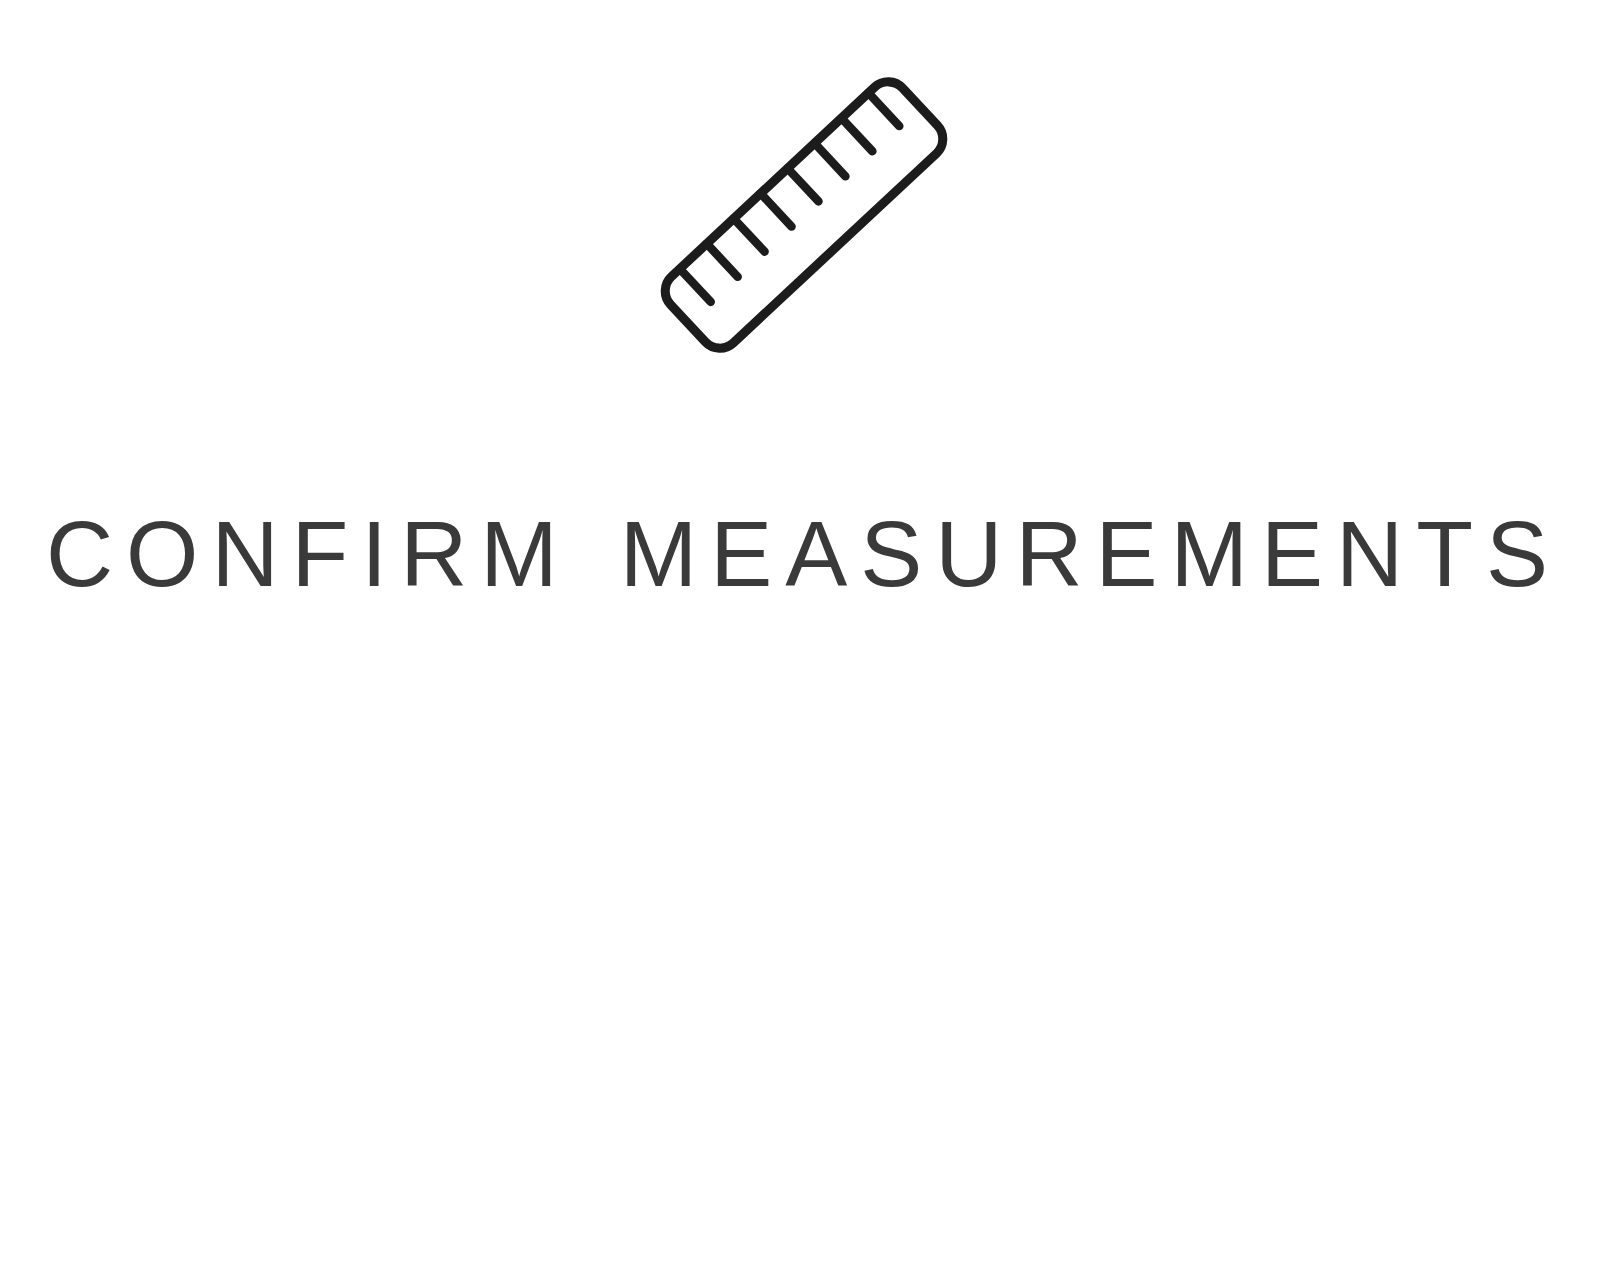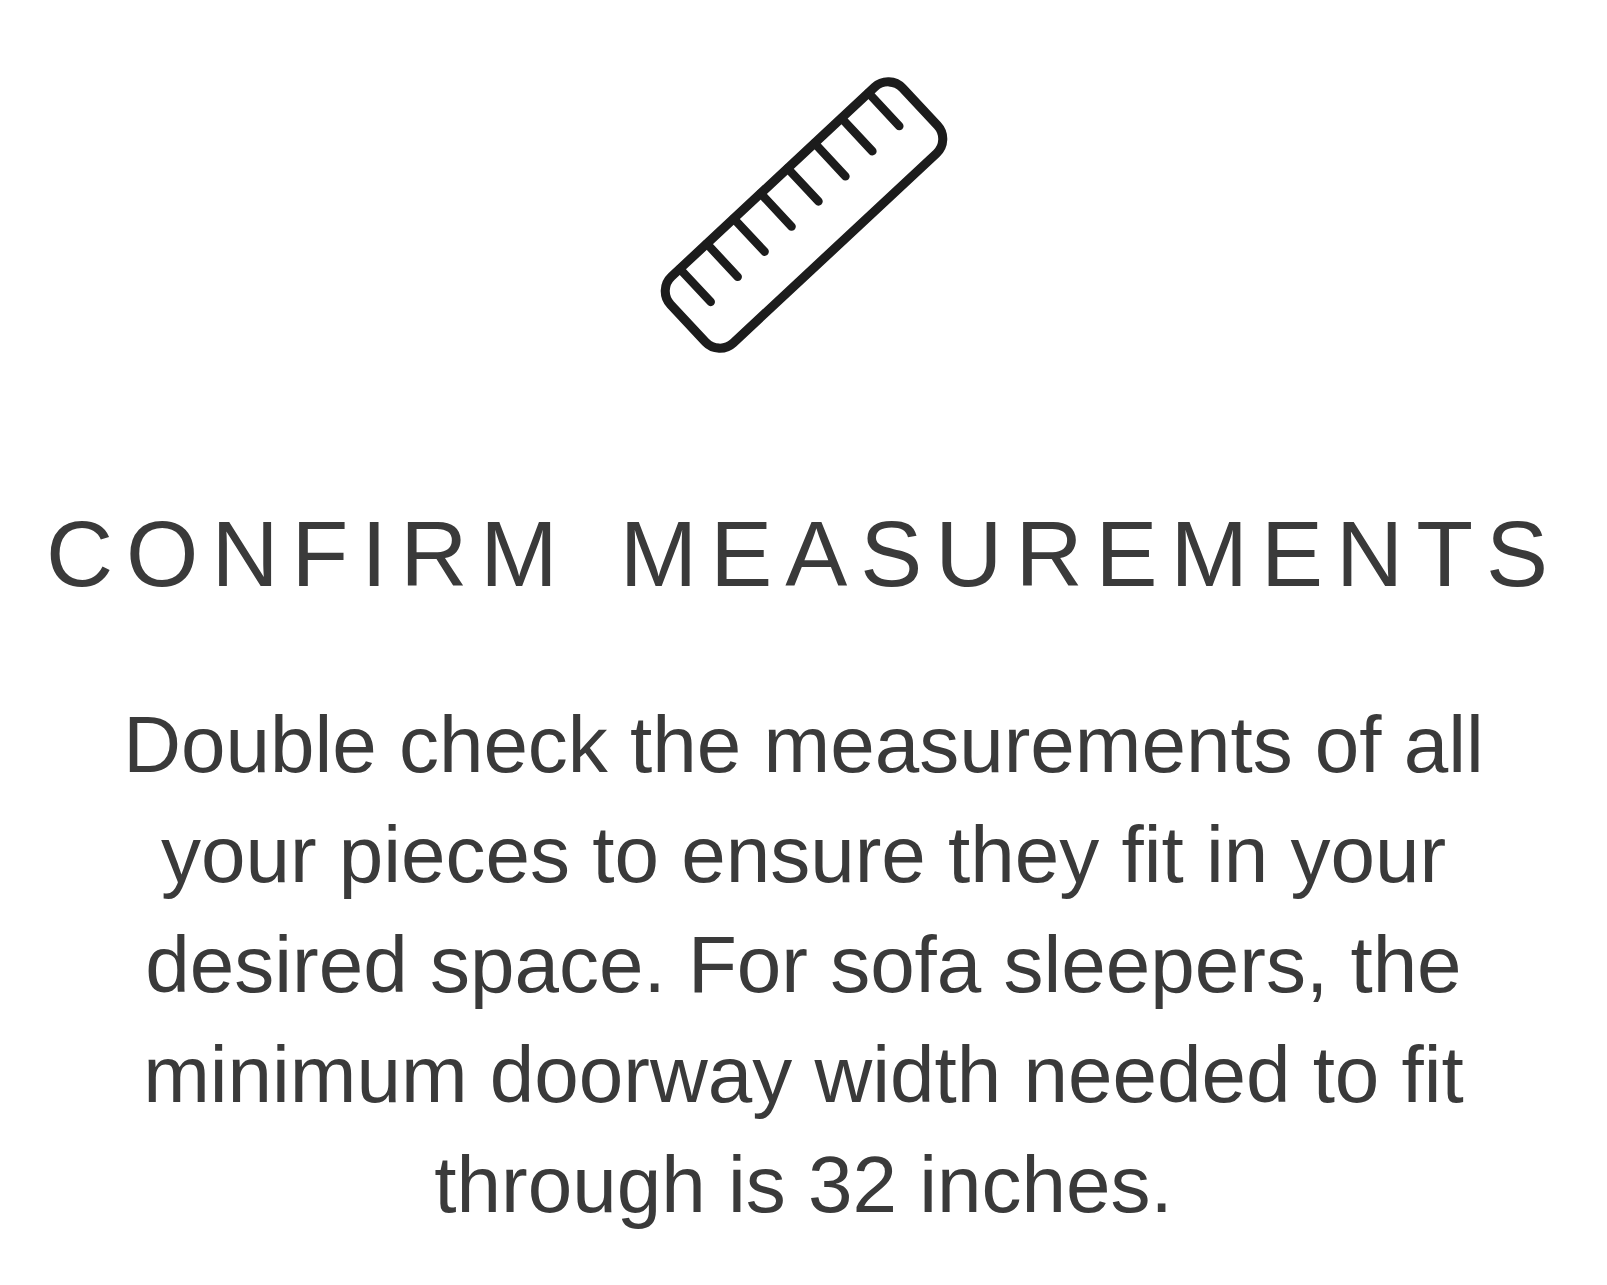--- a/index.html
+++ b/index.html
@@ -71,19 +71,14 @@
           <line x1="80" y1="44" x2="80" y2="60"></line>
           <line x1="93" y1="44" x2="93" y2="60"></line>
           <line x1="106" y1="44" x2="106" y2="60"></line>
         </g>
       </g>
     </svg>
   </div>
 
   <h1 class="heading">CONFIRM MEASUREMENTS</h1>
 
-  <p class="body-text">Double check the measurements of all
-your pieces to ensure they fit in your
-desired space. For sofa sleepers, the
-minimum doorway width needed to fit
-through is 32 inches.</p>
 
 </div>
 
 </body></html>

